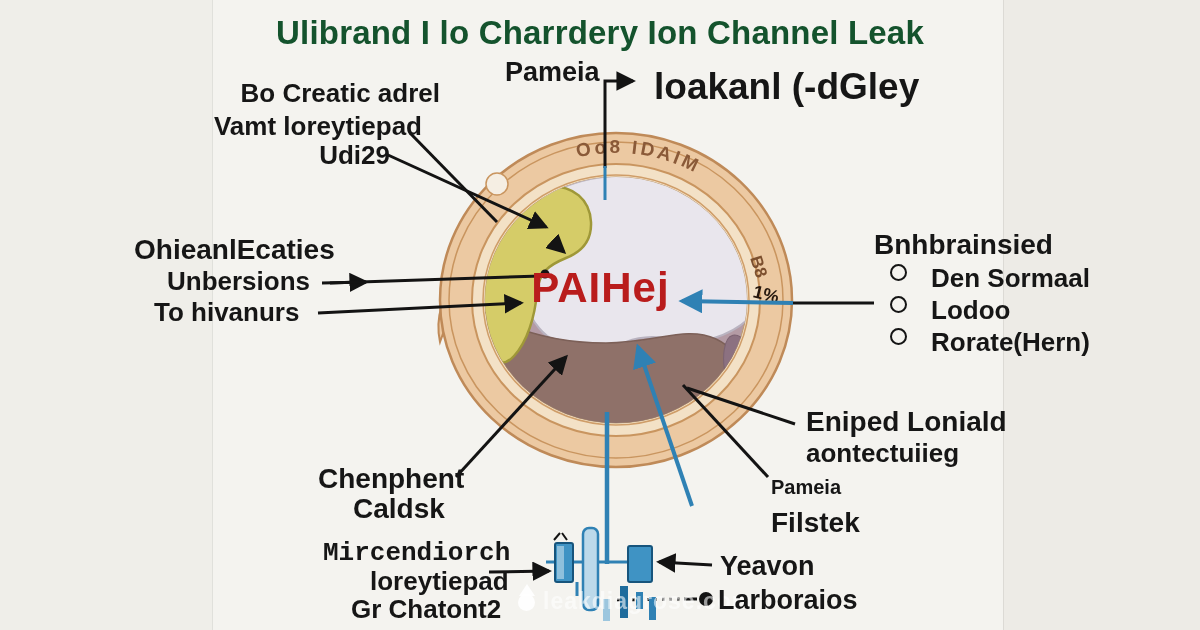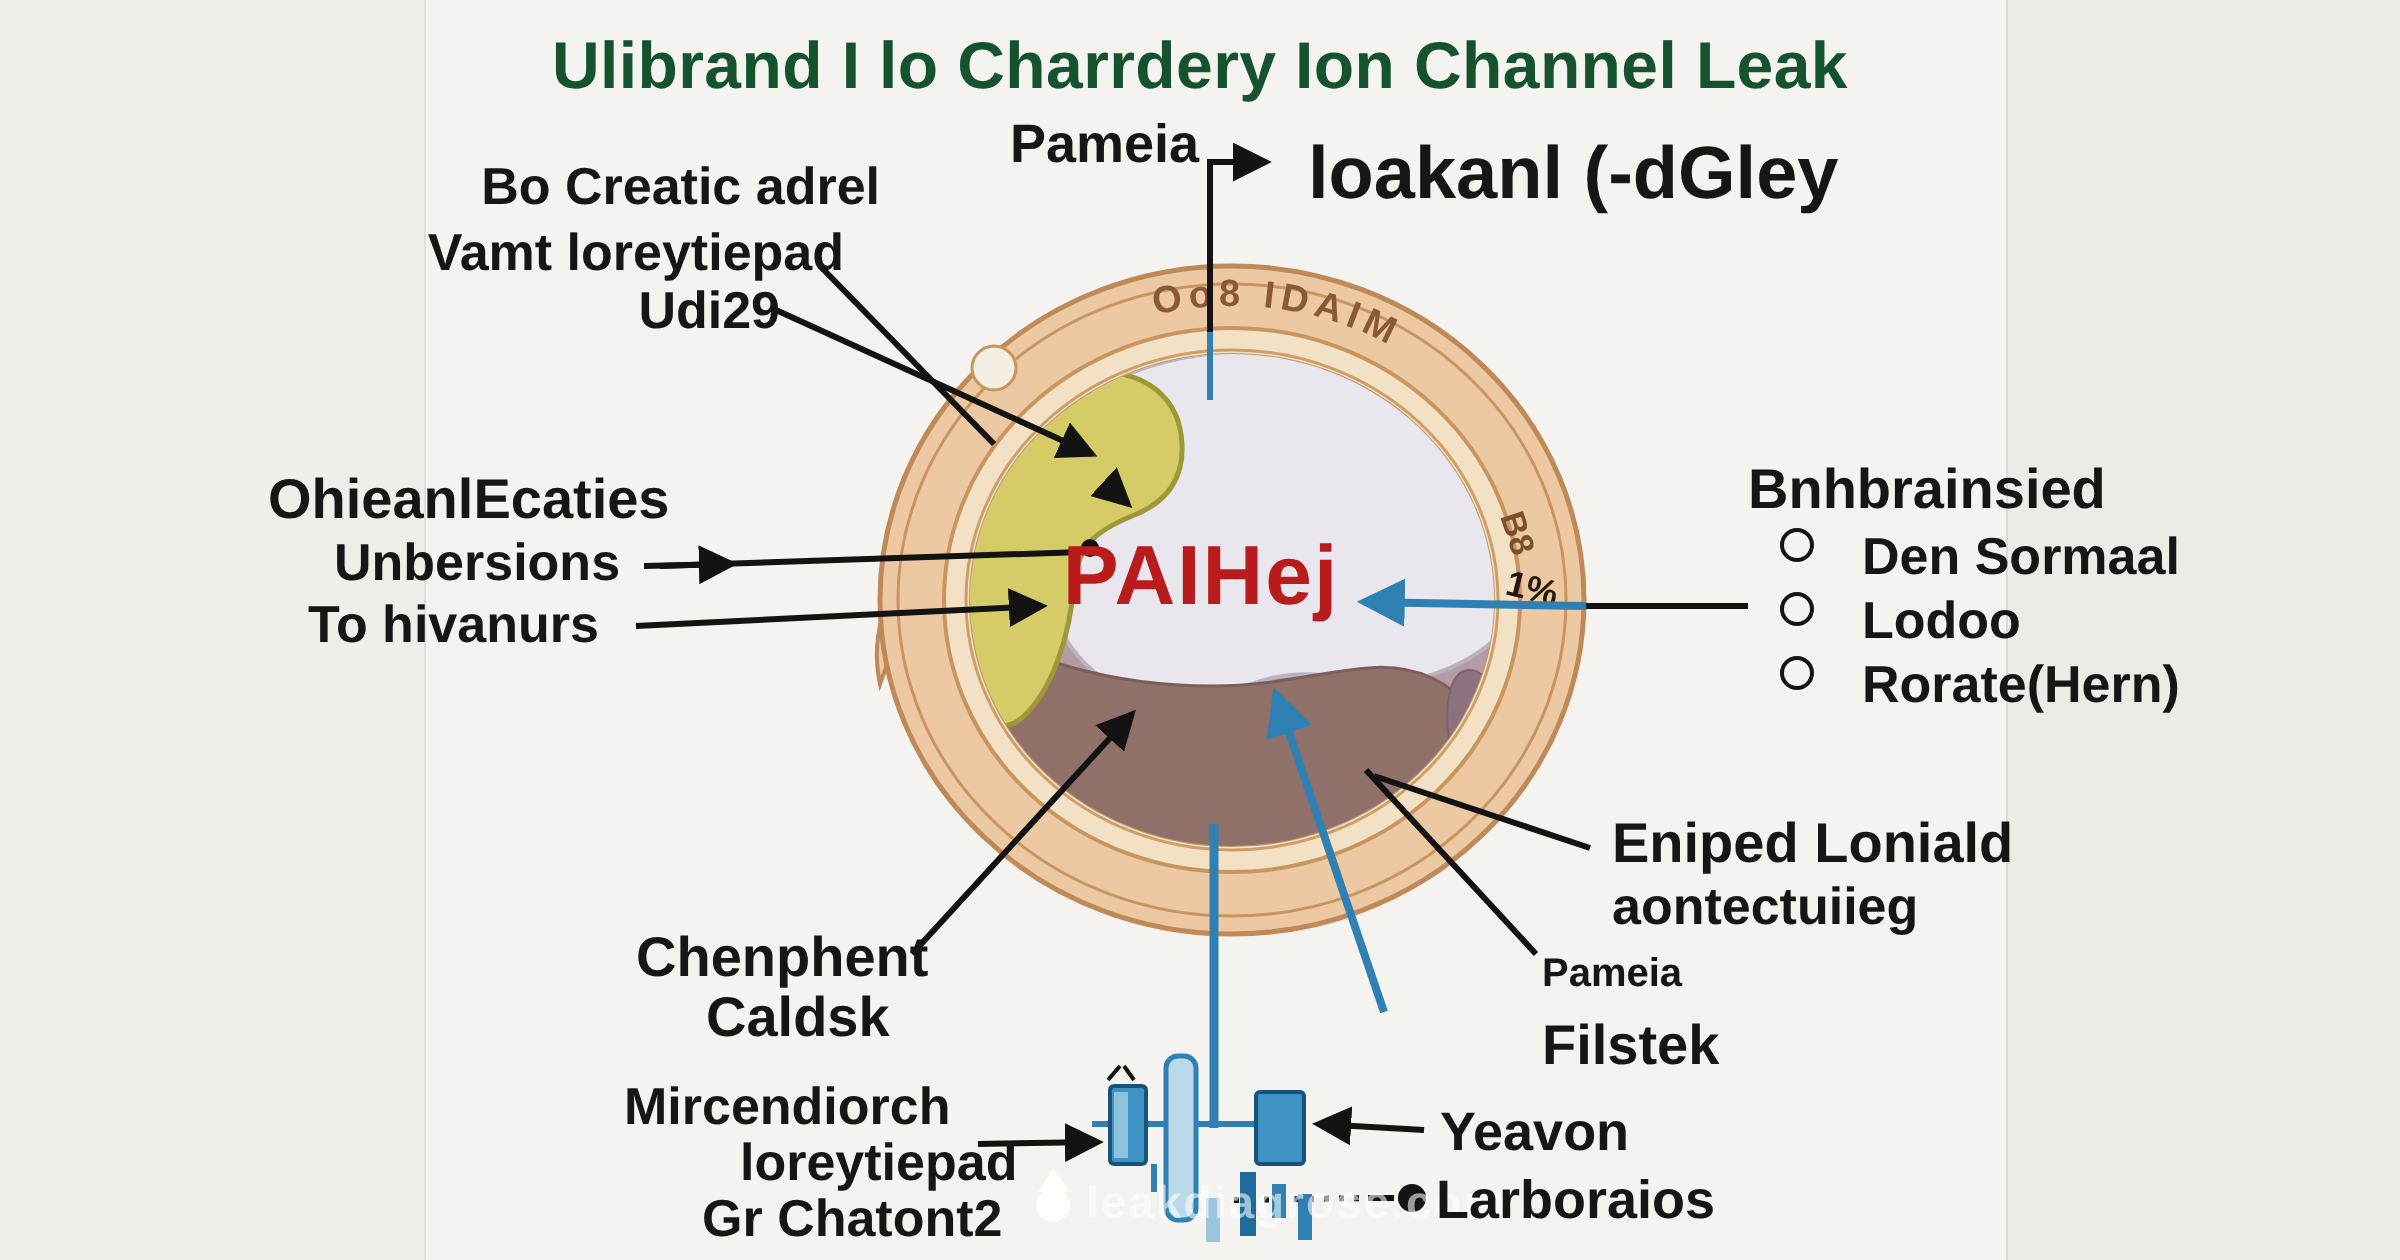--- a/index.html
+++ b/index.html
@@ -150,21 +150,21 @@
   </div>
 
   <div class="label" style="left:806px;top:406px;font-size:28px;">Eniped Loniald</div>
   <div class="label" style="left:806px;top:439px;">aontectuiieg</div>
   <div class="label" style="left:771px;top:476px;font-size:20px;">Pameia</div>
   <div class="label" style="left:771px;top:507px;font-size:28px;">Filstek</div>
 
   <div class="label" style="left:318px;top:463px;font-size:28px;">Chenphent</div>
   <div class="label" style="left:353px;top:493px;font-size:28px;">Caldsk</div>
 
-  <div class="label" style="left:312px;top:539px;">Mircendiorch</div>
+  <div class="label" style="left:323px;top:539px;font-family:Liberation Mono, monospace;">Mircendiorch</div>
   <div class="label" style="left:346px;top:567px;margin-left:24px;">loreytiepad</div>
   <div class="label" style="left:351px;top:595px;">Gr Chatont2</div>
 
   <div class="label" style="left:720px;top:551px;font-size:27px;">Yeavon</div>
   <div class="label" style="left:718px;top:585px;font-size:27px;">Larboraios</div>
 
   <div class="label paihej" style="left:513px;top:264px;">PAIHej</div>
 
   <div class="drop" style="left:518px;top:594px;"></div>
   <div class="watermark" style="left:543px;top:588px;">leakdiagrose.com</div>

